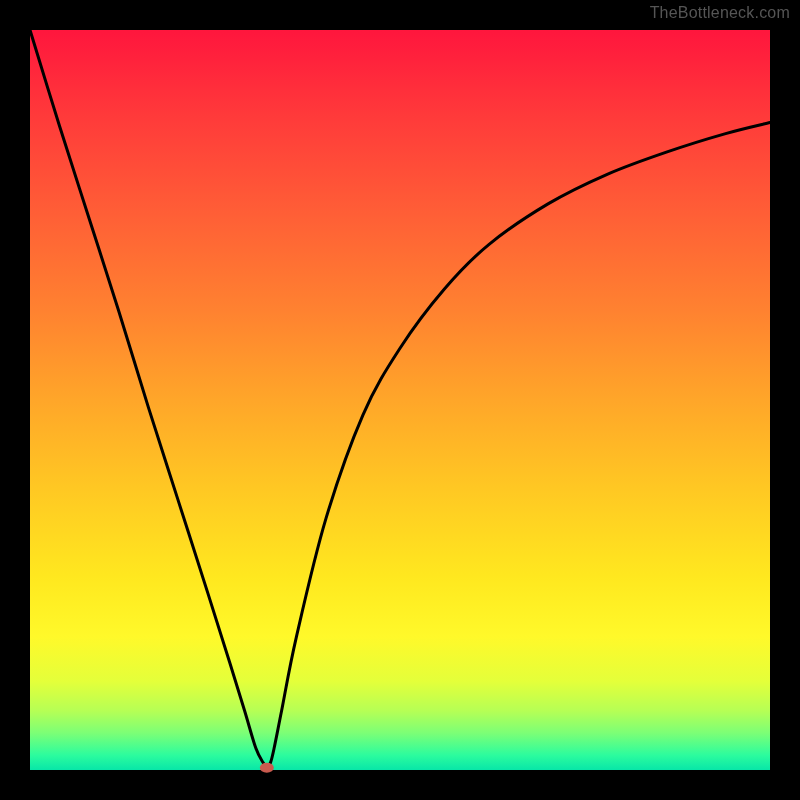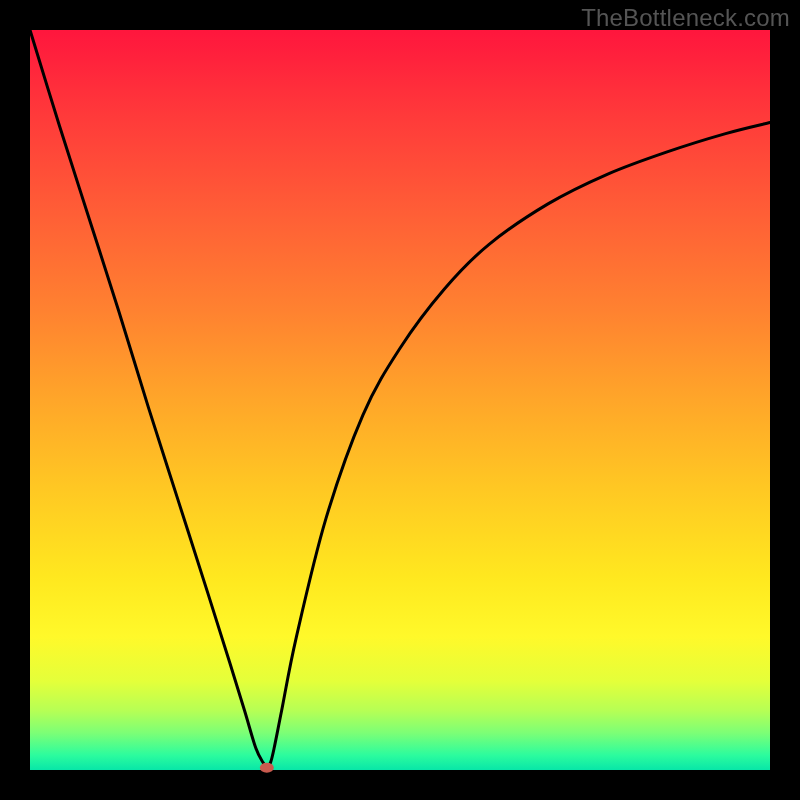--- a/index.html
+++ b/index.html
@@ -15,21 +15,21 @@
     width: 800px;
     height: 800px;
     background: #000;
   }
   .watermark {
     position: absolute;
     top: 4px;
     right: 10px;
     color: #555;
     font-family: Arial, Helvetica, sans-serif;
-    font-size: 24px;
+    font-size: 16px;
     font-weight: 400;
     letter-spacing: 0.2px;
     user-select: none;
   }
   svg {
     display: block;
   }
 </style>
 </head>
 <body>

